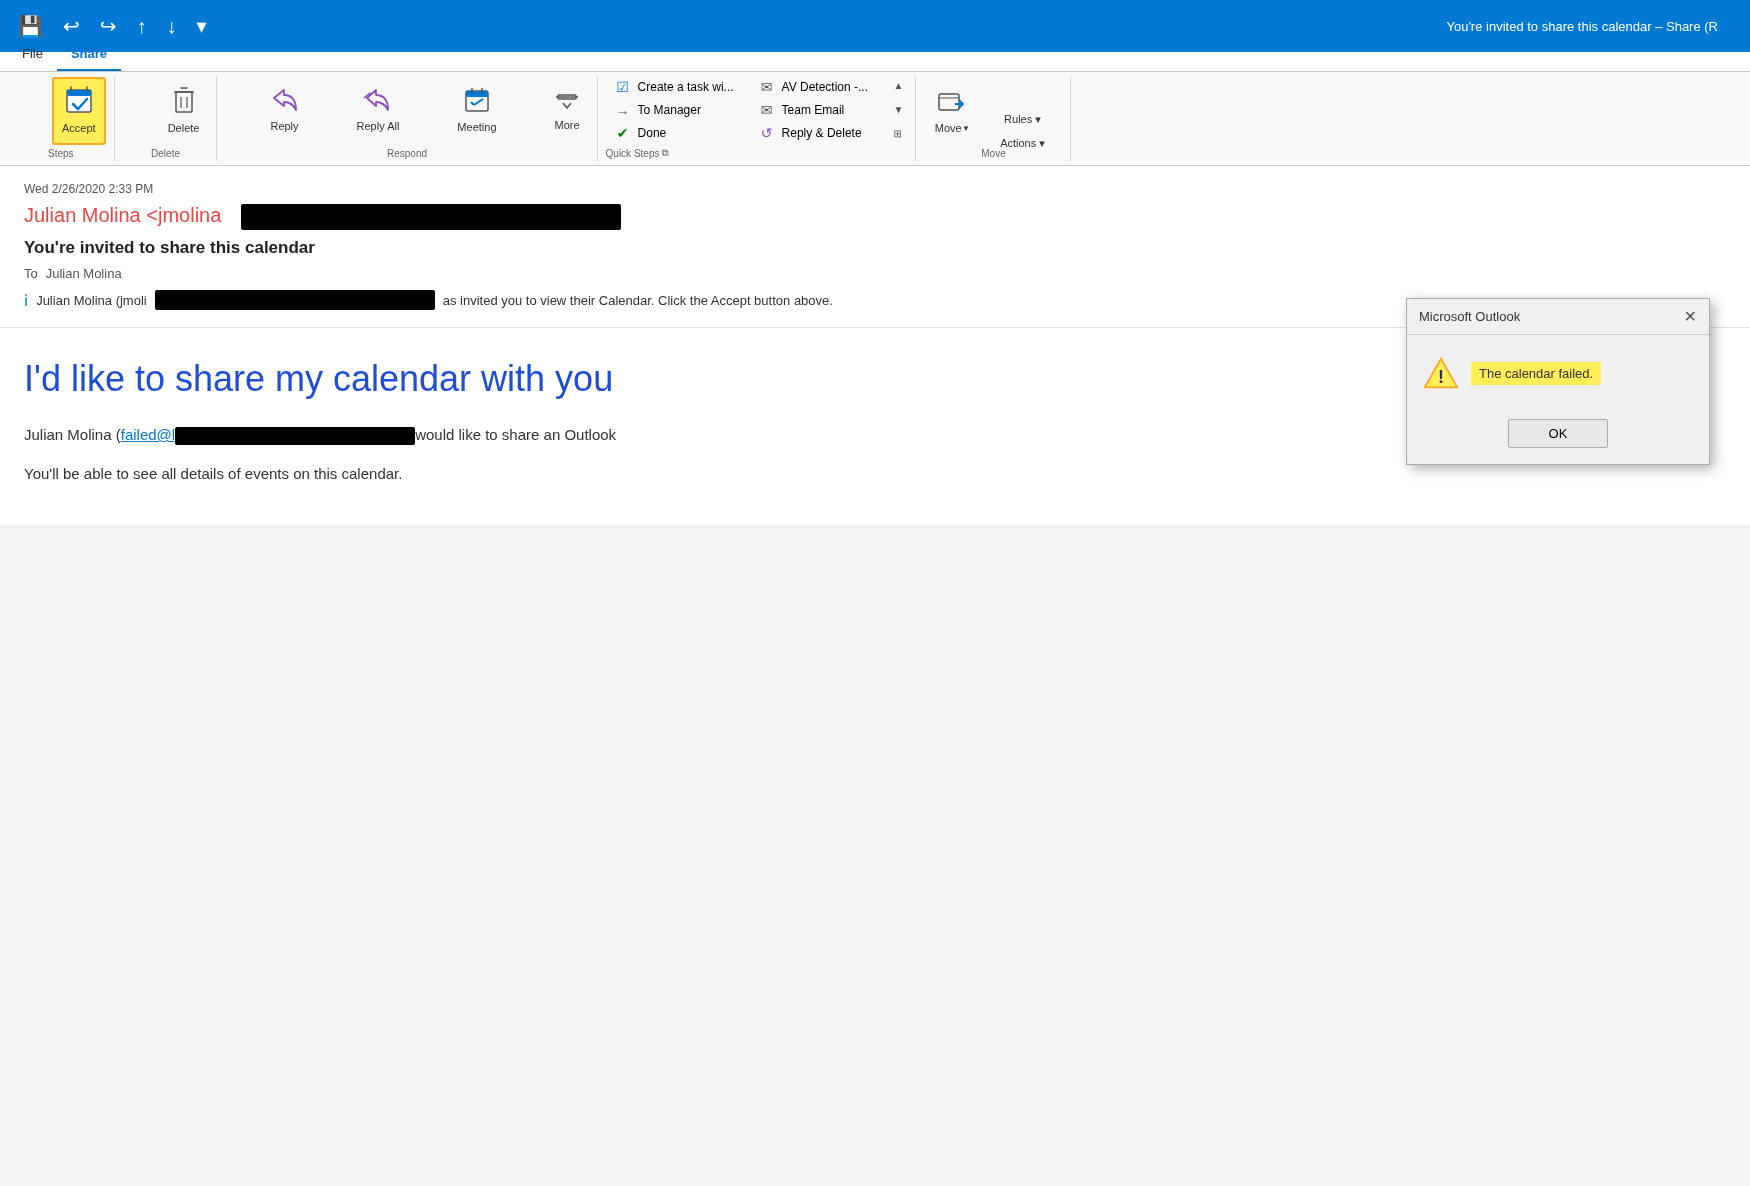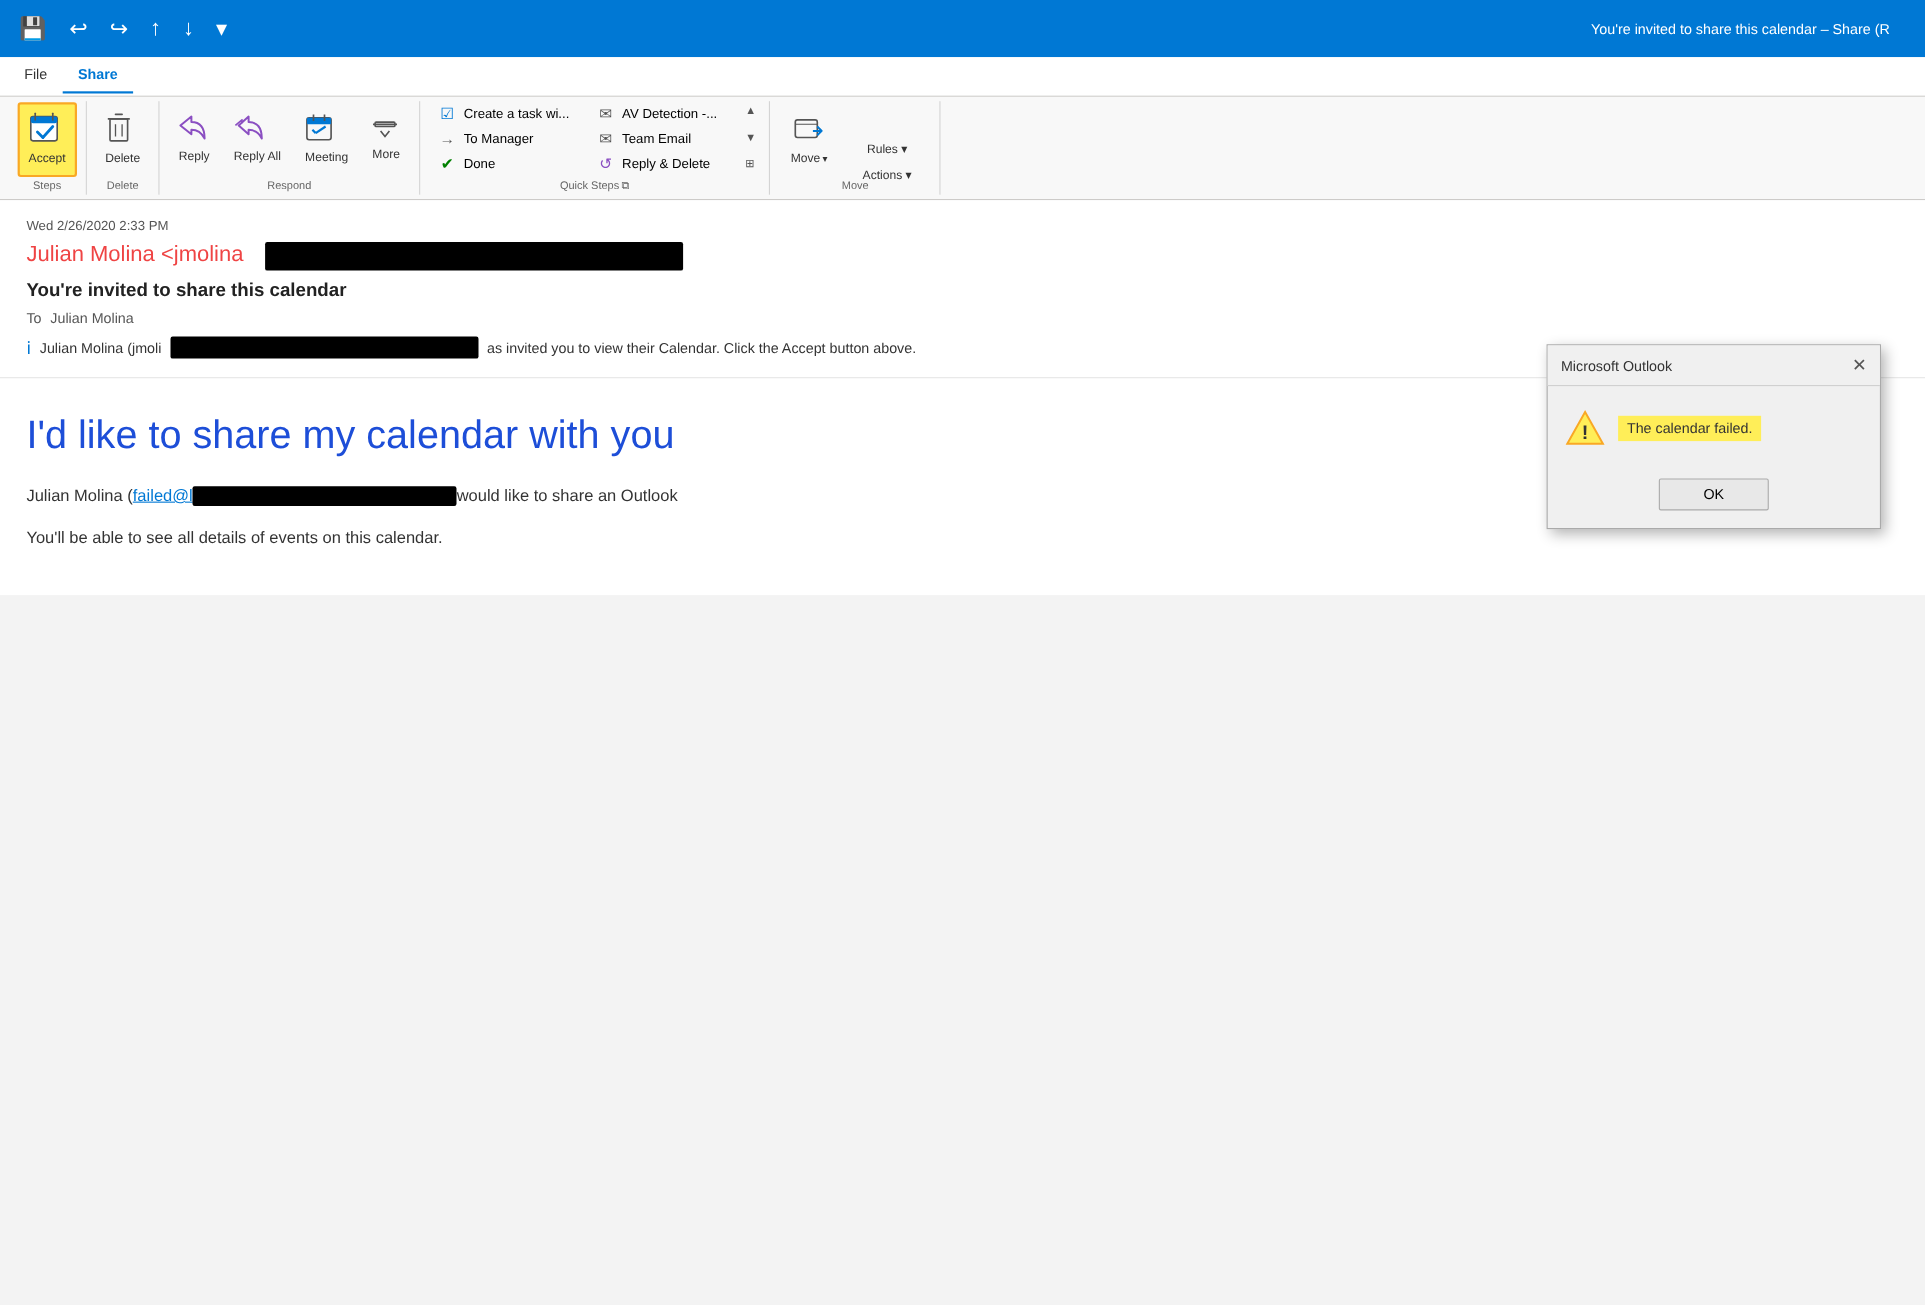--- a/index.html
+++ b/index.html
@@ -23,23 +23,23 @@
     .title-bar-text {
       color: white;
       font-size: 13px;
       margin-left: auto;
       margin-right: 20px;
     }
 
     
     .ribbon-tabs {
       background: white;
-      height: 36px;
-      display: flex;
-      align-items: center;
+      height: 20px;
+      display: flex;
+      align-items: flex-end;
       padding: 0 8px;
       border-bottom: 1px solid #c8c6c4;
     }
     .ribbon-tab {
       padding: 6px 14px 8px;
       font-size: 13px;
       cursor: pointer;
       color: #333;
       border-bottom: 2px solid transparent;
     }
@@ -77,33 +77,34 @@
     .ribbon-group-label {
       font-size: 10px;
       color: #666;
       text-align: center;
       padding: 2px 0 2px;
       border-top: 1px solid transparent;
     }
     .ribbon-btn {
       display: flex;
       flex-direction: column;
-      align-items: flex-start;
+      align-items: center;
       justify-content: center;
       padding: 4px 8px;
       cursor: pointer;
       border-radius: 3px;
       font-size: 11px;
       color: #333;
       min-width: 44px;
       height: 68px;
       text-align: center;
       gap: 4px;
       background: transparent;
       border: 1px solid transparent;
+      margin-left: 36px;
     }
     .ribbon-btn.highlighted {
       background: #ffee58;
       border: 2px solid #f9a825;
     }
     .ribbon-btn-icon {
       font-size: 22px;
       line-height: 1;
     }
     .ribbon-btn-label {
@@ -487,21 +488,21 @@
           </div>
         </div>
       </div>
 
       <div class="qs-scroll">
         <span class="qs-scroll-btn">▲</span>
         <span class="qs-scroll-btn">▼</span>
         <span class="qs-scroll-btn">⊞</span>
       </div>
     </div>
-    <div style="display:flex;align-items:center;justify-content:center;gap:2px;padding:2px 0;">
+    <div style="display:flex;align-items:center;gap:2px;padding:2px 0;">
       <span class="ribbon-group-label">Quick Steps</span>
       <span style="font-size:10px;color:#666;cursor:pointer;">⧉</span>
     </div>
   </div>
 
   <div class="move-group">
     <div class="move-group-content">
 
       <div class="move-btn-large">
         <span>

